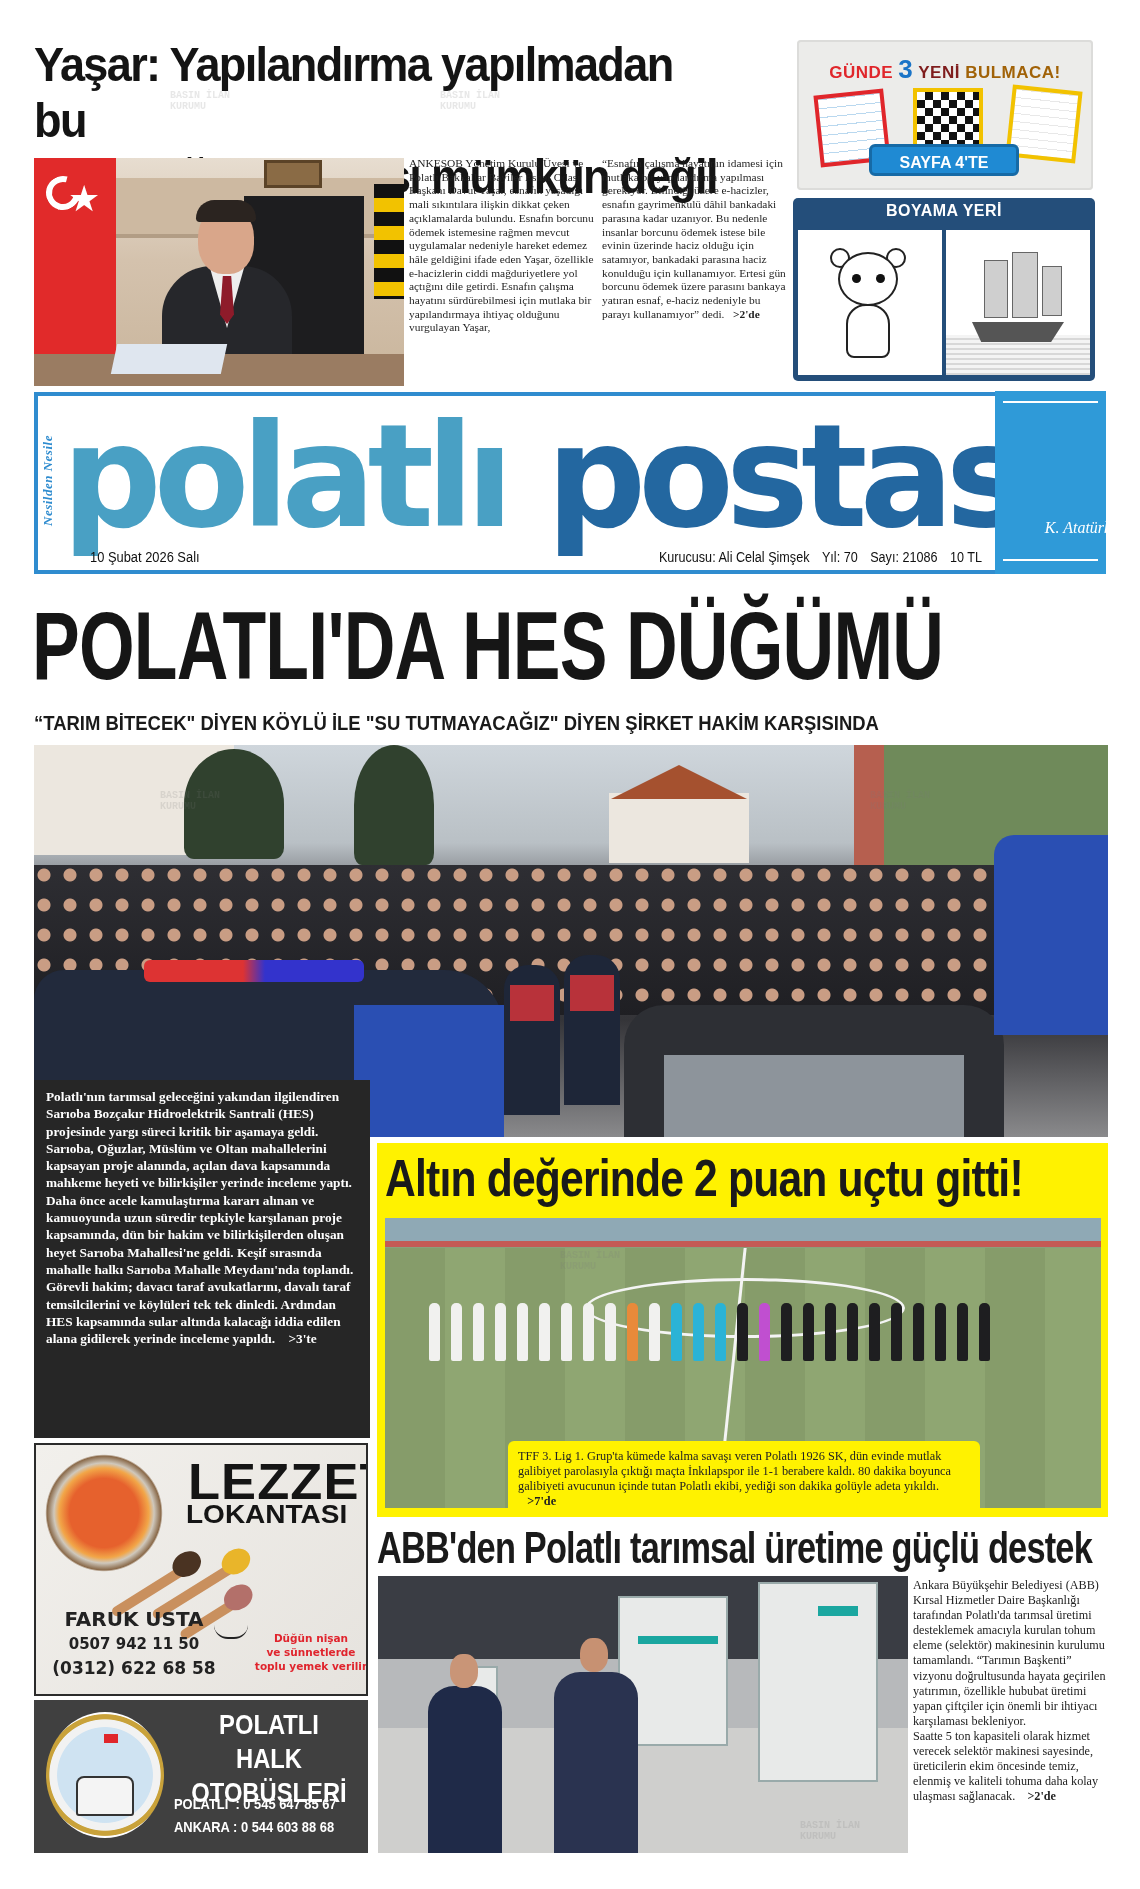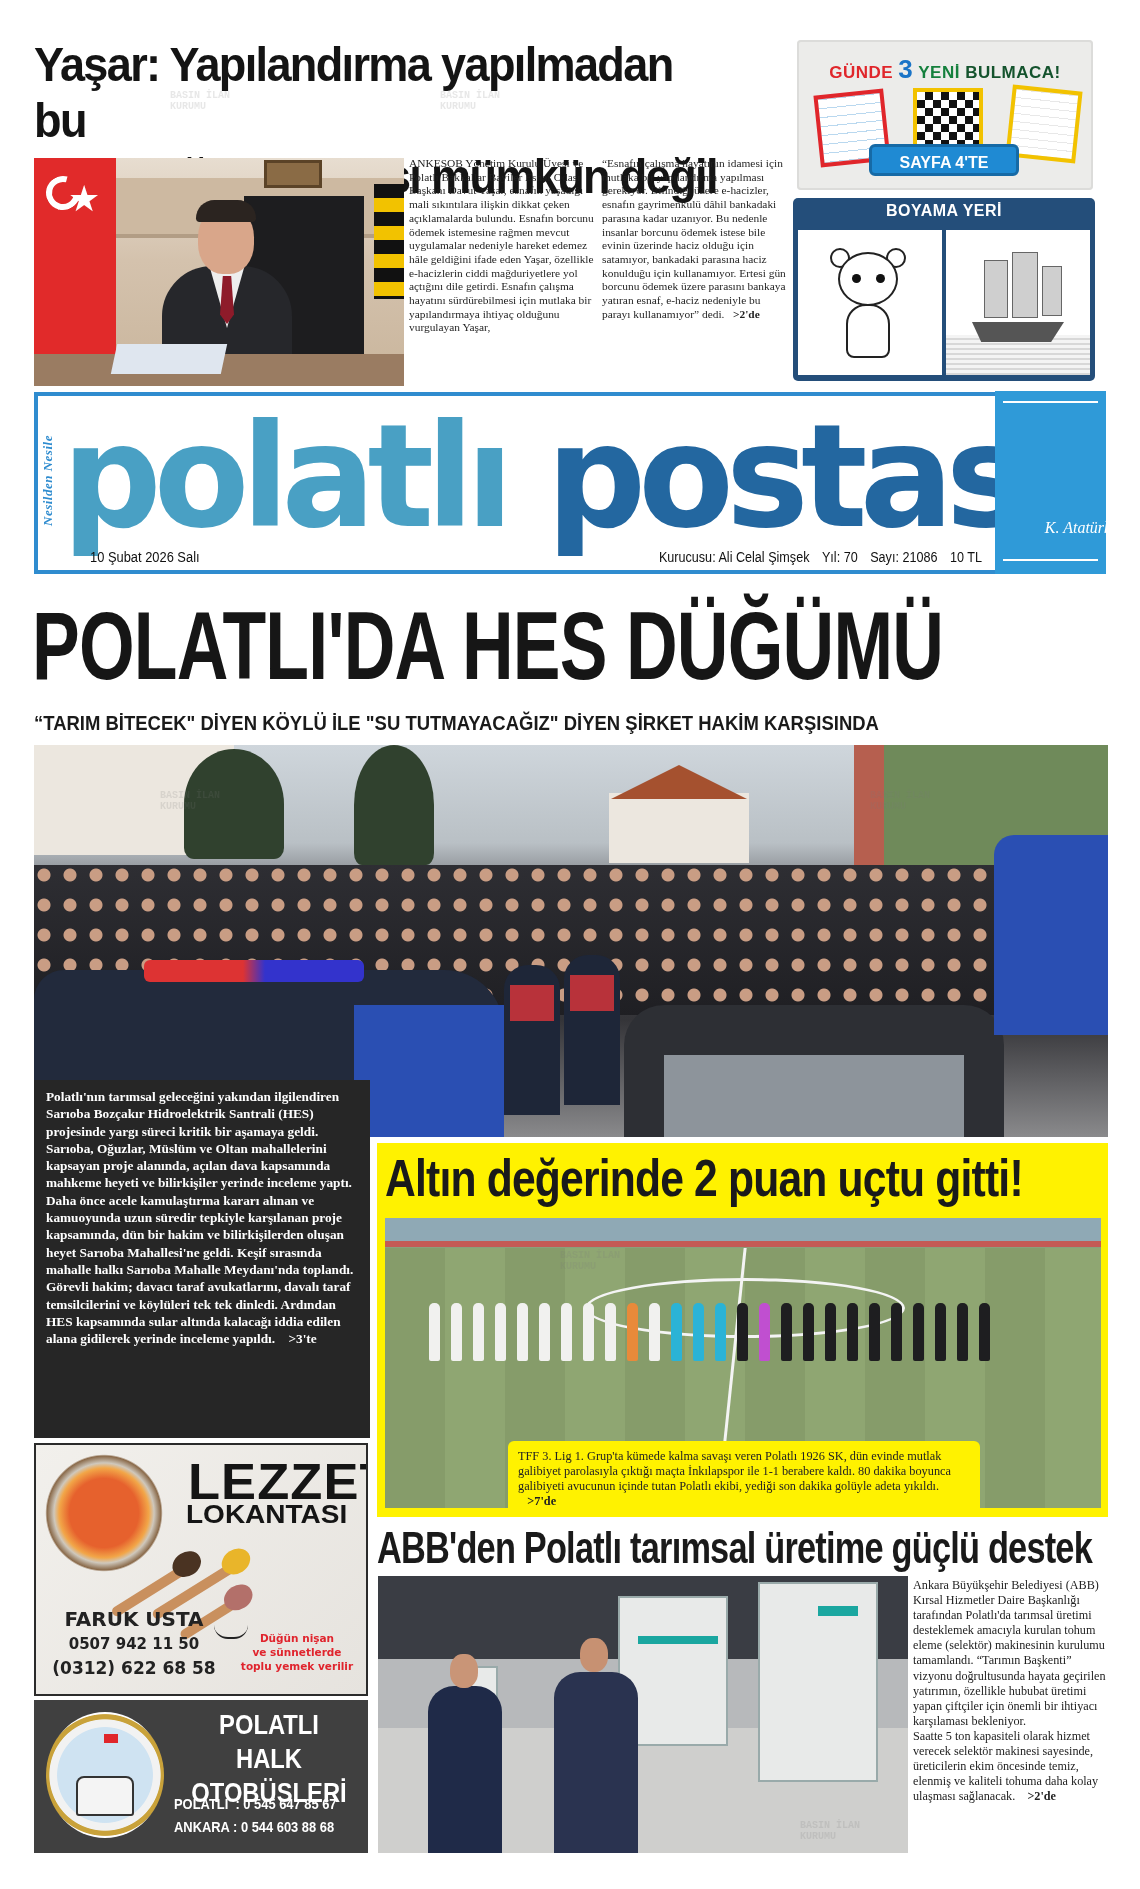--- a/index.html
+++ b/index.html
@@ -39,22 +39,22 @@
   .col-b { left: 602px; top: 157px; width: 184px; }
   .more-ref { font-weight: bold; }
 
   
   .puzzle-box { left: 797px; top: 40px; width: 296px; height: 150px; background: #ececea; border-radius: 4px;
     box-shadow: inset 0 0 0 2px #dcdcda; overflow: hidden; }
   .puzzle-title { position: absolute; left: 0; top: 14px; width: 100%; text-align: center;
     font-family: "Liberation Sans", sans-serif; font-weight: bold; font-size: 17px; letter-spacing: 0.5px; }
   .puzzle-title .w1 { color: #e0262b; }
   .puzzle-title .w2 { color: #1a74c7; font-size: 26px; }
-  .puzzle-title .w3 { color: #15803d; }
-  .puzzle-title .w4 { color: #14532d; }
+  .puzzle-title .w3 { color: #7f1d1d; }
+  .puzzle-title .w4 { color: #a16207; }
   .grid { position: absolute; width: 70px; height: 72px; border: 4px solid #e0262b; background:
       repeating-linear-gradient(0deg, #b9d8ef 0 1px, #fff 1px 9px), repeating-linear-gradient(90deg, #9cc 0 1px, transparent 1px 9px); }
   .grid.g1 { left: 20px; top: 52px; transform: rotate(-6deg); }
   .grid.g2 { left: 116px; top: 48px; border-color: #f2c200; background:
       repeating-conic-gradient(#111 0 25%, #fff 0 50%) 0 0 / 16px 16px; }
   .grid.g3 { left: 212px; top: 48px; border-color: #f2c200; transform: rotate(6deg); background:
       repeating-linear-gradient(0deg, #fff 0 7px, #e8e8e8 7px 8px); }
   .puzzle-banner { position: absolute; left: 72px; top: 104px; width: 150px; height: 32px; background: #1f8ad3;
     border-radius: 6px; color: #fff; font-family: "Liberation Sans", sans-serif; font-weight: bold; font-size: 16px;
     text-align: center; line-height: 32px; border: 3px solid #166aa6; }
@@ -156,21 +156,21 @@
   .ad-lezzet .spoon .bowl2 { position: absolute; right: -14px; top: -10px; width: 30px; height: 24px; border-radius: 50%; }
   .ad-lezzet .brand1 { position: absolute; left: 152px; top: 14px; font-family: "Liberation Sans", sans-serif; font-weight: bold;
     font-size: 50px; line-height: 46px; color: #151515; letter-spacing: 1px; transform: scaleX(1.05); transform-origin: left top; }
   .ad-lezzet .brand2 { position: absolute; left: 150px; top: 56px; font-family: "Liberation Sans", sans-serif; font-weight: bold;
     font-size: 25px; line-height: 26px; color: #151515; letter-spacing: 0px; transform: scaleX(1.12); transform-origin: left top; }
   .ad-lezzet .menu { position: absolute; left: 200px; top: 90px; width: 130px; text-align: center;
     font-family: "DejaVu Sans", sans-serif; font-style: italic; font-size: 14.5px; line-height: 19px; color: #222; }
   .ad-lezzet .owner { position: absolute; left: 14px; top: 162px; width: 168px; text-align: center; font-family: "DejaVu Sans", sans-serif; font-weight: bold; font-size: 20px; color: #222; }
   .ad-lezzet .phone1 { position: absolute; left: 14px; top: 190px; width: 168px; text-align: center; font-family: "DejaVu Sans", sans-serif; font-weight: bold; font-size: 15px; color: #222; }
   .ad-lezzet .phone2 { position: absolute; left: 14px; top: 213px; width: 168px; text-align: center; font-family: "DejaVu Sans", sans-serif; font-weight: bold; font-size: 17px; color: #222; }
-  .ad-lezzet .note { position: absolute; left: 198px; top: 186px; width: 126px; text-align: center; font-family: "DejaVu Sans", sans-serif; font-weight: bold; font-size: 10.5px; line-height: 14px; color: #e0242d; }
+  .ad-lezzet .note { position: absolute; left: 212px; top: 186px; width: 126px; text-align: center; font-family: "DejaVu Sans", sans-serif; font-weight: bold; font-size: 10.5px; line-height: 14px; color: #e0242d; }
   .ad-lezzet .arrow { position: absolute; left: 178px; top: 180px; width: 34px; height: 14px; border-bottom: 2px solid #222; border-radius: 0 0 30px 30px; }
 
   .ad-bus { left: 34px; top: 1700px; width: 334px; height: 153px; background: #404040; overflow: hidden; }
   .ad-bus .emblem { position: absolute; left: 12px; top: 12px; width: 118px; height: 126px; border-radius: 50%;
     background: radial-gradient(circle, #cfe3f2 0 55%, #f2f2f2 56% 64%, #c9a23a 65% 70%, #fff 71%); }
   .ad-bus .emblem .van { position: absolute; left: 30px; top: 64px; width: 58px; height: 40px; background: #f4f4f4; border: 2px solid #333; border-radius: 8px 8px 3px 3px; }
   .ad-bus .emblem .flagmini { position: absolute; left: 58px; top: 22px; width: 14px; height: 9px; background: #e0262b; }
   .ad-bus .t1 { position: absolute; left: 140px; top: 8px; width: 190px; text-align: center; font-family: "Liberation Sans", sans-serif; font-weight: bold; font-size: 27px; line-height: 34px; color: #fff; transform: scaleX(0.88); transform-origin: center top; }
   .ad-bus .phones { position: absolute; left: 140px; top: 92px; width: 192px; font-family: "Liberation Sans", sans-serif; font-weight: bold; font-size: 15px; line-height: 23px; color: #fff; white-space: nowrap; transform: scaleX(0.86); transform-origin: left top; }
 

